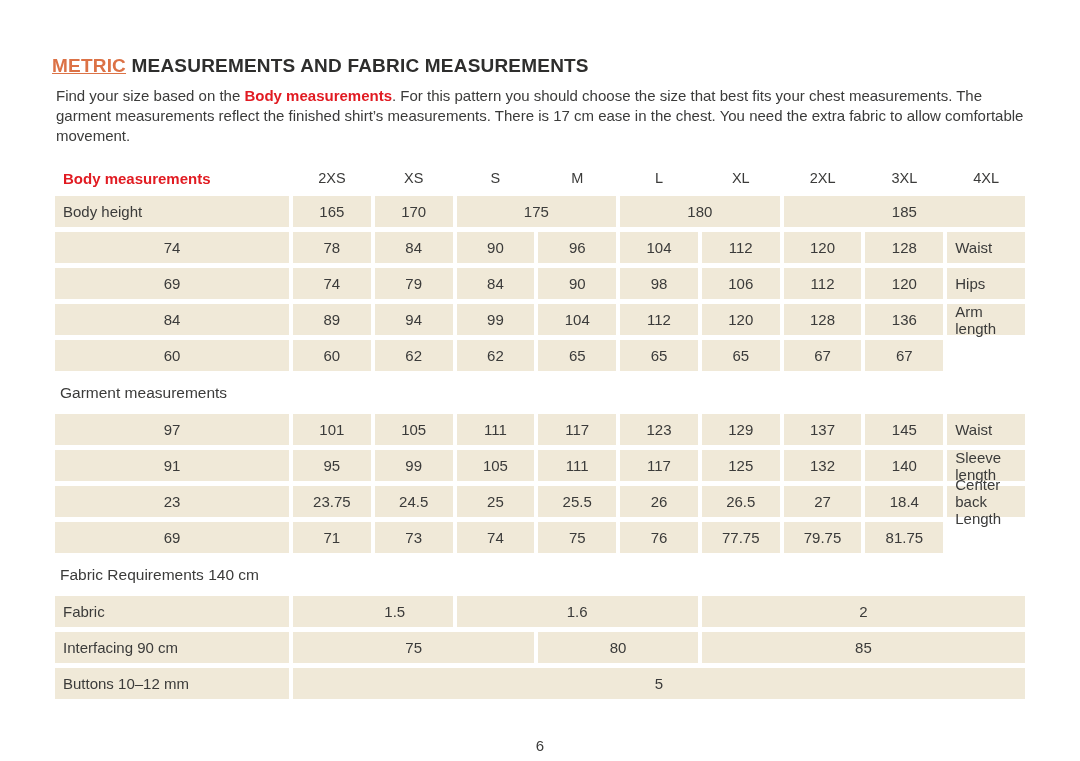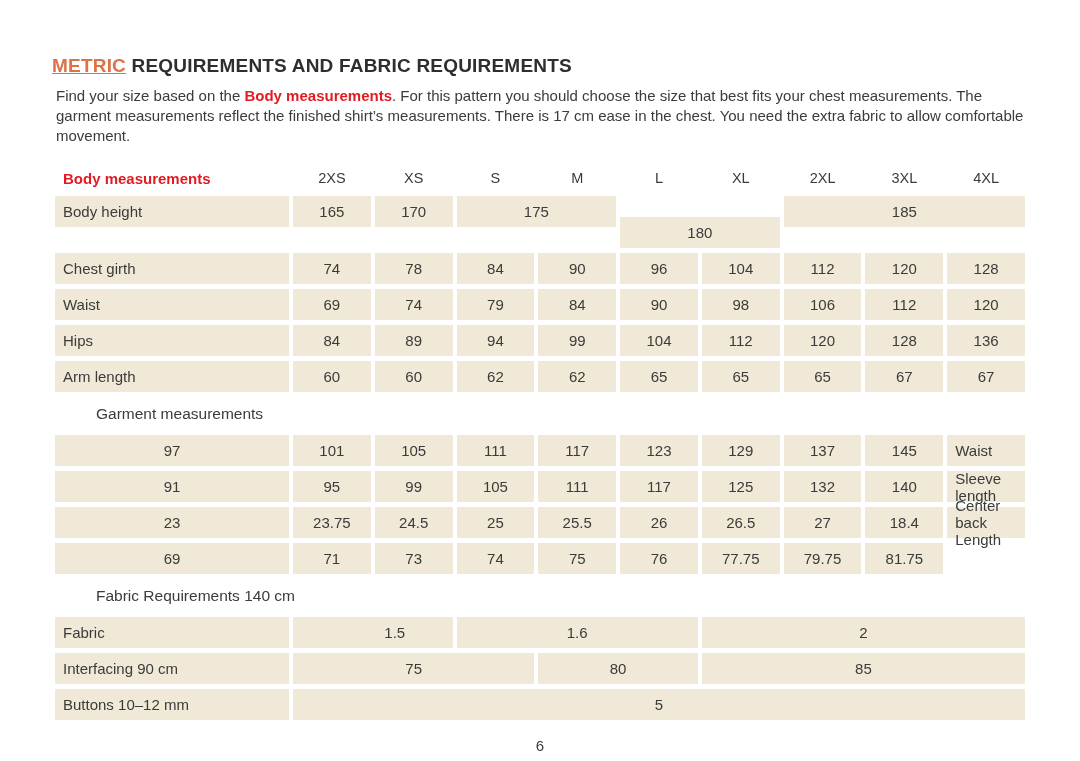--- a/index.html
+++ b/index.html
@@ -68,58 +68,56 @@
     font-size:14.5px;
   }
   .section-heading{
     grid-column:1 / -1;
     height:33px;
     display:flex;
     align-items:center;
     padding-left:5px;
     font-size:15.5px;
     background:none;
-    margin-left:36px;
   }
   .page-number{
     position:absolute;
     bottom:7px;
     left:0;
     width:1080px;
     text-align:center;
     font-size:15px;
   }
 </style>
 </head>
 <body>
 
 <div class="page">
 
-  <h1 class="title"><span class="accent">METRIC</span><span> REQUIREMENTS AND FABRIC REQUIREMENTS</span></h1>
+  <h1 class="title"><span class="accent">METRIC</span><span> MEASUREMENTS AND FABRIC MEASUREMENTS</span></h1>
 
   <p class="intro"><span>Find your size based on the </span><span class="bold-red">Body measurements</span><span>. For this pattern you should choose the size that best fits your chest measurements. The garment measurements reflect the finished shirt’s measurements. There is 17 cm ease in the chest. You need the extra fabric to allow comfortable movement.</span></p>
 
   <div class="size-table" id="size-table">
       <div class="cell label-cell header-label">Body measurements</div>
       <div class="cell size-head">2XS</div>
       <div class="cell size-head">XS</div>
       <div class="cell size-head">S</div>
       <div class="cell size-head">M</div>
       <div class="cell size-head">L</div>
       <div class="cell size-head">XL</div>
       <div class="cell size-head">2XL</div>
       <div class="cell size-head">3XL</div>
       <div class="cell size-head">4XL</div>
       <div class="cell label-cell">Body height</div>
       <div class="cell value-cell">165</div>
       <div class="cell value-cell">170</div>
       <div class="cell value-cell" style="grid-column: span 2;">175</div>
-      <div class="cell value-cell" style="grid-column: span 2; margin-top: 21px;">180</div>
+      <div class="cell value-cell" style="grid-column: span 2;">180</div>
       <div class="cell value-cell" style="grid-column: span 3;">185</div>
-      <div class="cell label-cell">Chest girth</div>
       <div class="cell value-cell">74</div>
       <div class="cell value-cell">78</div>
       <div class="cell value-cell">84</div>
       <div class="cell value-cell">90</div>
       <div class="cell value-cell">96</div>
       <div class="cell value-cell">104</div>
       <div class="cell value-cell">112</div>
       <div class="cell value-cell">120</div>
       <div class="cell value-cell">128</div>
       <div class="cell label-cell">Waist</div>

